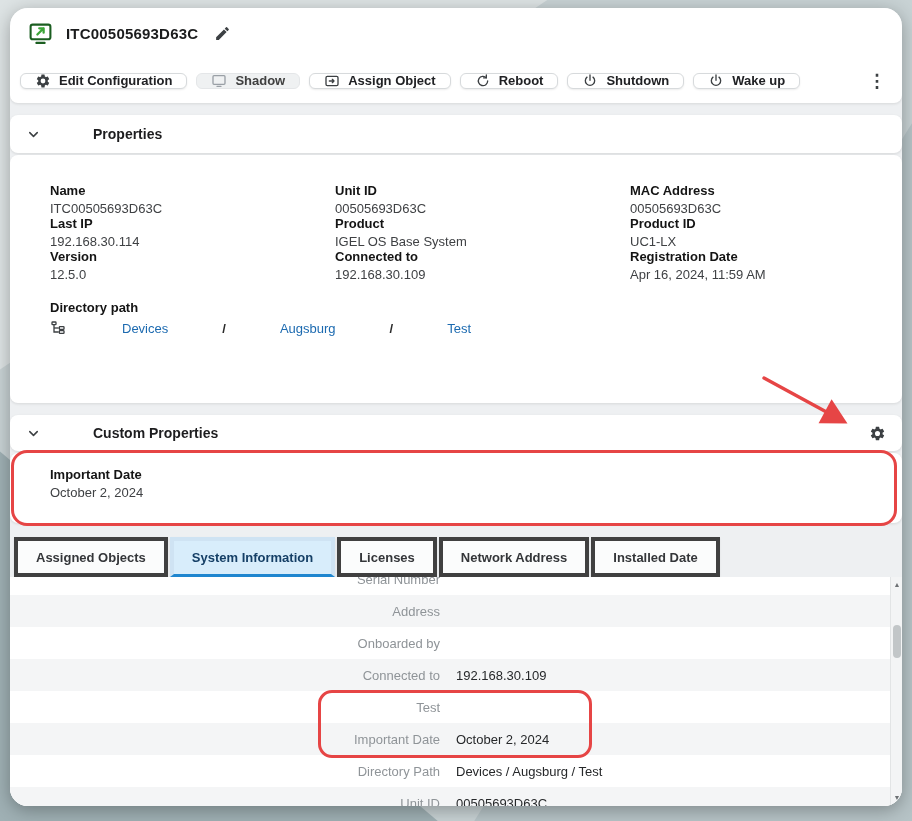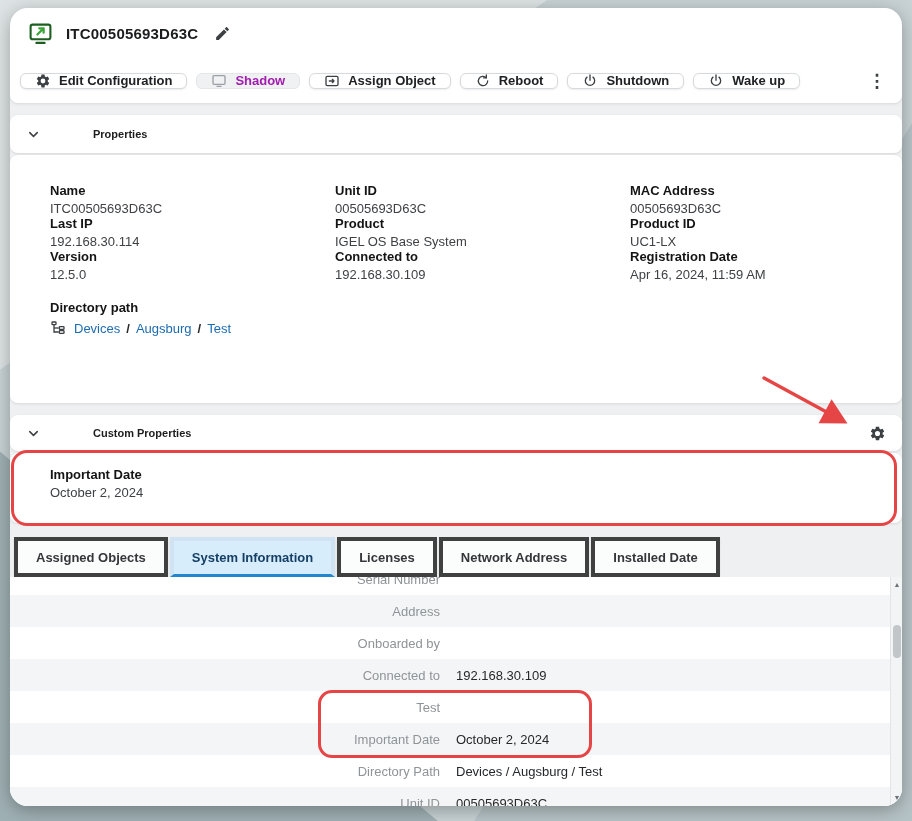--- a/index.html
+++ b/index.html
@@ -22,40 +22,40 @@
   .head-card { height:95px; margin-bottom:12px; }
   .title-row { height:50px; display:flex; align-items:center; padding:0 18px; }
   .app-title { font-size:15px; font-weight:700; color:#1b1c1d; margin-left:13px; letter-spacing:.2px; }
   .pencil-btn { margin-left:16px; background:none; border:none; color:#3c4043; cursor:pointer; display:flex; }
   .toolbar { height:45px; display:flex; align-items:center; padding:0 10px; gap:9px; }
   .tbtn { height:16px; display:inline-flex; align-items:center; gap:8px; padding:0 14px;
           background:#fff; border:1px solid #d7dadc; border-radius:6px;
           font-family:inherit; font-size:13px; font-weight:700; color:#202124;
           box-shadow:0 1px 2px rgba(0,0,0,.08); cursor:pointer; white-space:nowrap; }
   .tbtn .ic { color:#3c4043; }
-  .tbtn.disabled { background:#eff1f2; color:#a21caf; border-color:#e4e6e8; box-shadow:none; cursor:default; }
+  .tbtn.disabled { background:#eff1f2; color:#404040; border-color:#e4e6e8; box-shadow:none; cursor:default; }
   .tbtn.disabled .ic { color:#9aa0a6; }
   .kebab { margin-left:auto; width:30px; height:30px; border:none; background:none; color:#3c4043;
            font-size:18px; font-weight:700; cursor:pointer; }
   .kebab::before { content:"\22EE"; }
 
   
   .section-head { height:38px; display:flex; align-items:center; padding:0 16px; margin-bottom:2px; cursor:pointer; }
   .section-head .ic { color:#3c4043; }
-  .section-title { font-weight:700; font-size:11px; color:#1d1d1f; margin-left:10px;padding-left:42px; }
+  .section-title { font-weight:700; font-size:14px; color:#1d1d1f; margin-left:10px;padding-left:42px; }
   .cp-head { height:36px; }
   .gear-right { margin-left:auto; background:none; border:none; color:#3c4043; cursor:pointer; display:flex; }
 
   
   .props-card { height:248px; margin-bottom:12px; padding:28px 40px 0 40px; }
   .props-grid { display:grid; grid-template-columns:285px 295px 1fr; }
   .plabel { font-weight:700; color:#141414; margin-bottom:3px; }
   .pvalue { color:#3f4144; }
   .dirpath { margin-top:18px; }
-  .dirpath-row { display:flex; align-items:center; margin-top:5px; }
+  .dirpath-row { display:flex; align-items:center; margin-top:5px;gap:48px; }
   .dirpath-row .ic { color:#3c4043; margin-right:8px; }
   .bc-link { color:#1c6ab0; text-decoration:none; cursor:pointer; }
   .bc-sep { color:#2b2b2b; font-weight:700; padding:0 6px; }
 
   
   .cp-card { height:70px; margin-bottom:14px; padding:14px 40px 0 40px; }
 
   
   .tabs { height:40px; display:flex; gap:2px; padding-left:4px; flex:0 0 auto; }
   .tab { display:flex; align-items:center; padding:0 18px; background:#fbfcfc;

